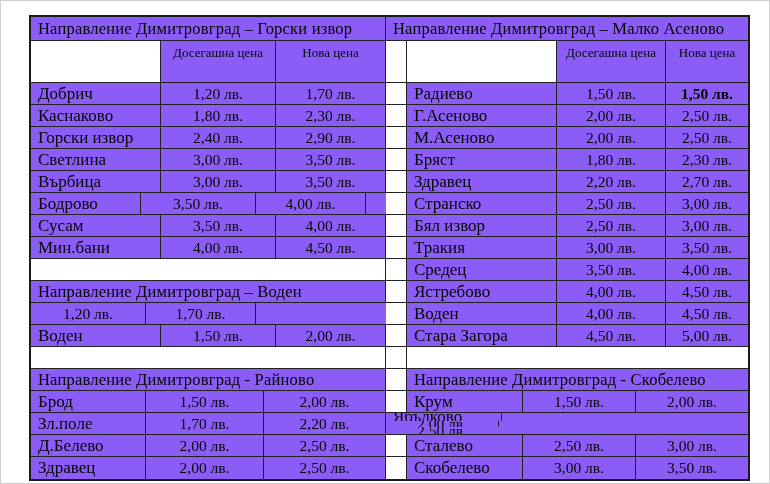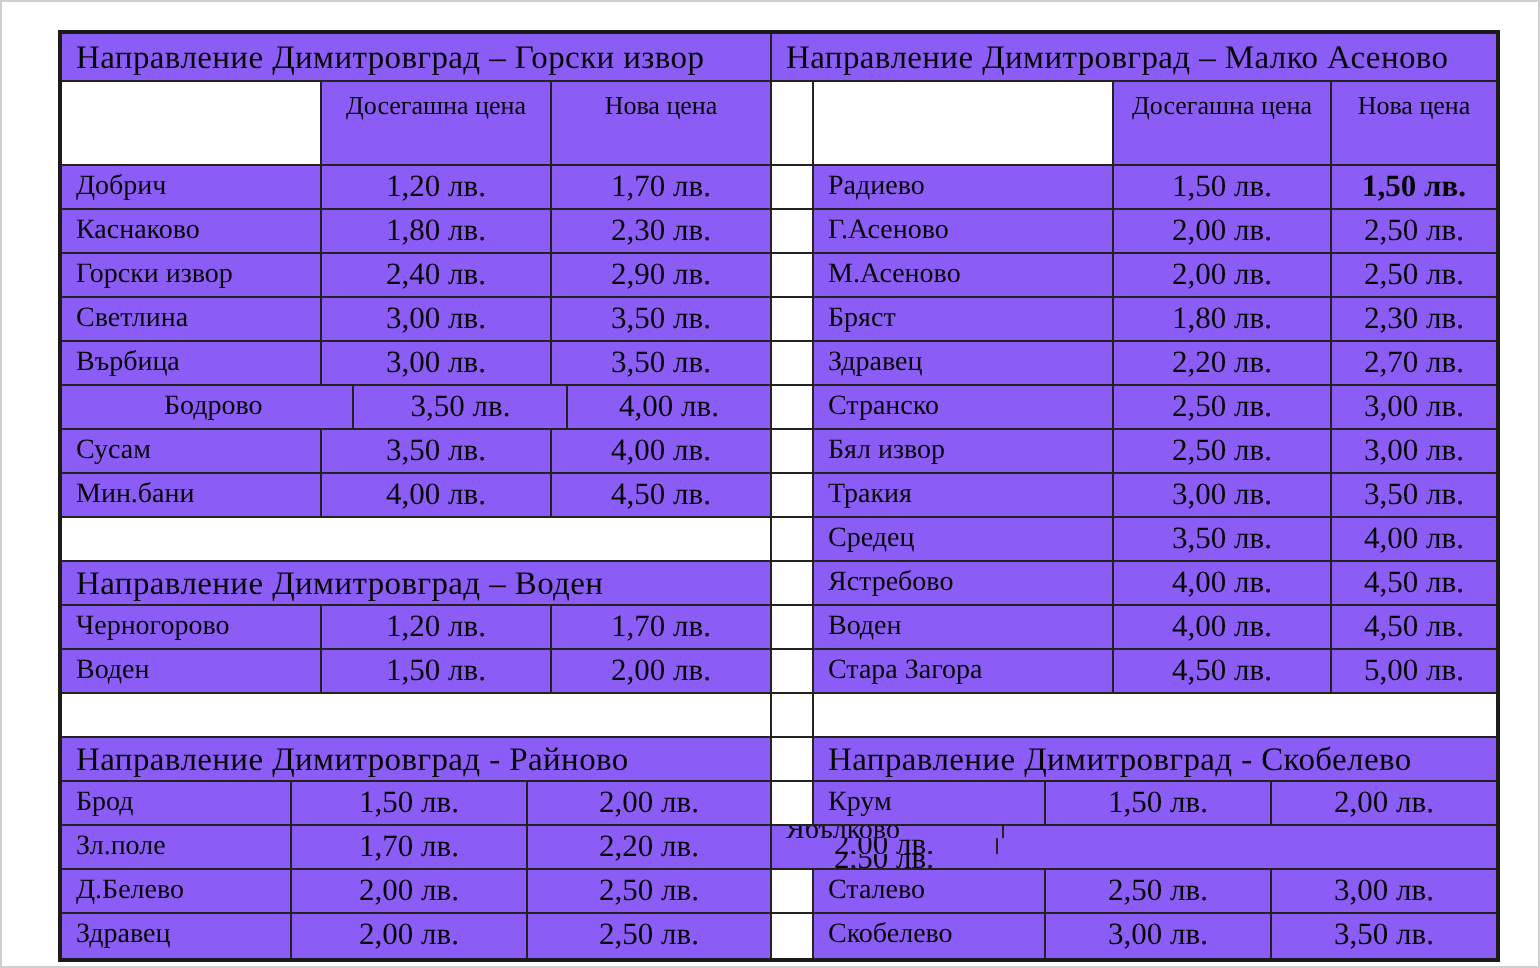--- a/index.html
+++ b/index.html
@@ -46,21 +46,21 @@
   }
   .cell.header {
     justify-content: center;
     align-items: flex-start;
     padding-top: 4px;
     text-align: center;
     font-size: 13px;
     line-height: 1.2;
     white-space: normal;
   }
-  .cell.name  { padding-left: 7px; font-size: 14px; }
+  .cell.name  { padding-left: 7px; font-size: 17px; }
   .cell.price { justify-content: center; font-size: 15.5px; }
   .cell.bold  { font-weight: 700; }
   .cell.gutter, .cell.blank { background: #ffffff; }
 </style>
 </head>
 <body>
 
 <div class="page">
   <div class="block">
     <div class="half half-left" id="half-left">
@@ -91,42 +91,41 @@
           <div class="cell name" style="width: 130px;">Светлина</div>
           <div class="cell price" style="width: 115px;">3,00 лв.</div>
           <div class="cell price" style="width: 110px;">3,50 лв.</div>
         </div>
         <div class="row" style="height: 22px;">
           <div class="cell name" style="width: 130px;">Върбица</div>
           <div class="cell price" style="width: 115px;">3,00 лв.</div>
           <div class="cell price" style="width: 110px;">3,50 лв.</div>
         </div>
         <div class="row" style="height: 22px;">
-          <div class="cell name" style="width: 110px; margin-left: 44px;">Бодрово</div>
+          <div class="cell name" style="width: 110px;">Бодрово</div>
           <div class="cell price" style="width: 115px;">3,50 лв.</div>
           <div class="cell price" style="width: 110px;">4,00 лв.</div>
         </div>
         <div class="row" style="height: 22px;">
           <div class="cell name" style="width: 130px;">Сусам</div>
           <div class="cell price" style="width: 115px;">3,50 лв.</div>
           <div class="cell price" style="width: 110px;">4,00 лв.</div>
         </div>
         <div class="row" style="height: 22px;">
           <div class="cell name" style="width: 130px;">Мин.бани</div>
           <div class="cell price" style="width: 115px;">4,00 лв.</div>
           <div class="cell price" style="width: 110px;">4,50 лв.</div>
         </div>
         <div class="row" style="height: 22px;">
           <div class="cell blank" style="flex: 1 1 0%;"></div>
         </div>
         <div class="row" style="height: 22px;">
           <div class="cell title" style="flex: 1 1 0%;">Направление Димитровград – Воден</div>
         </div>
         <div class="row" style="height: 22px;">
-          <div class="cell name" style="width: 130px;">Черногорово</div>
           <div class="cell price" style="width: 115px;">1,20 лв.</div>
           <div class="cell price" style="width: 110px;">1,70 лв.</div>
         </div>
         <div class="row" style="height: 22px;">
           <div class="cell name" style="width: 130px;">Воден</div>
           <div class="cell price" style="width: 115px;">1,50 лв.</div>
           <div class="cell price" style="width: 110px;">2,00 лв.</div>
         </div>
         <div class="row" style="height: 22px;">
           <div class="cell blank" style="flex: 1 1 0%;"></div>

